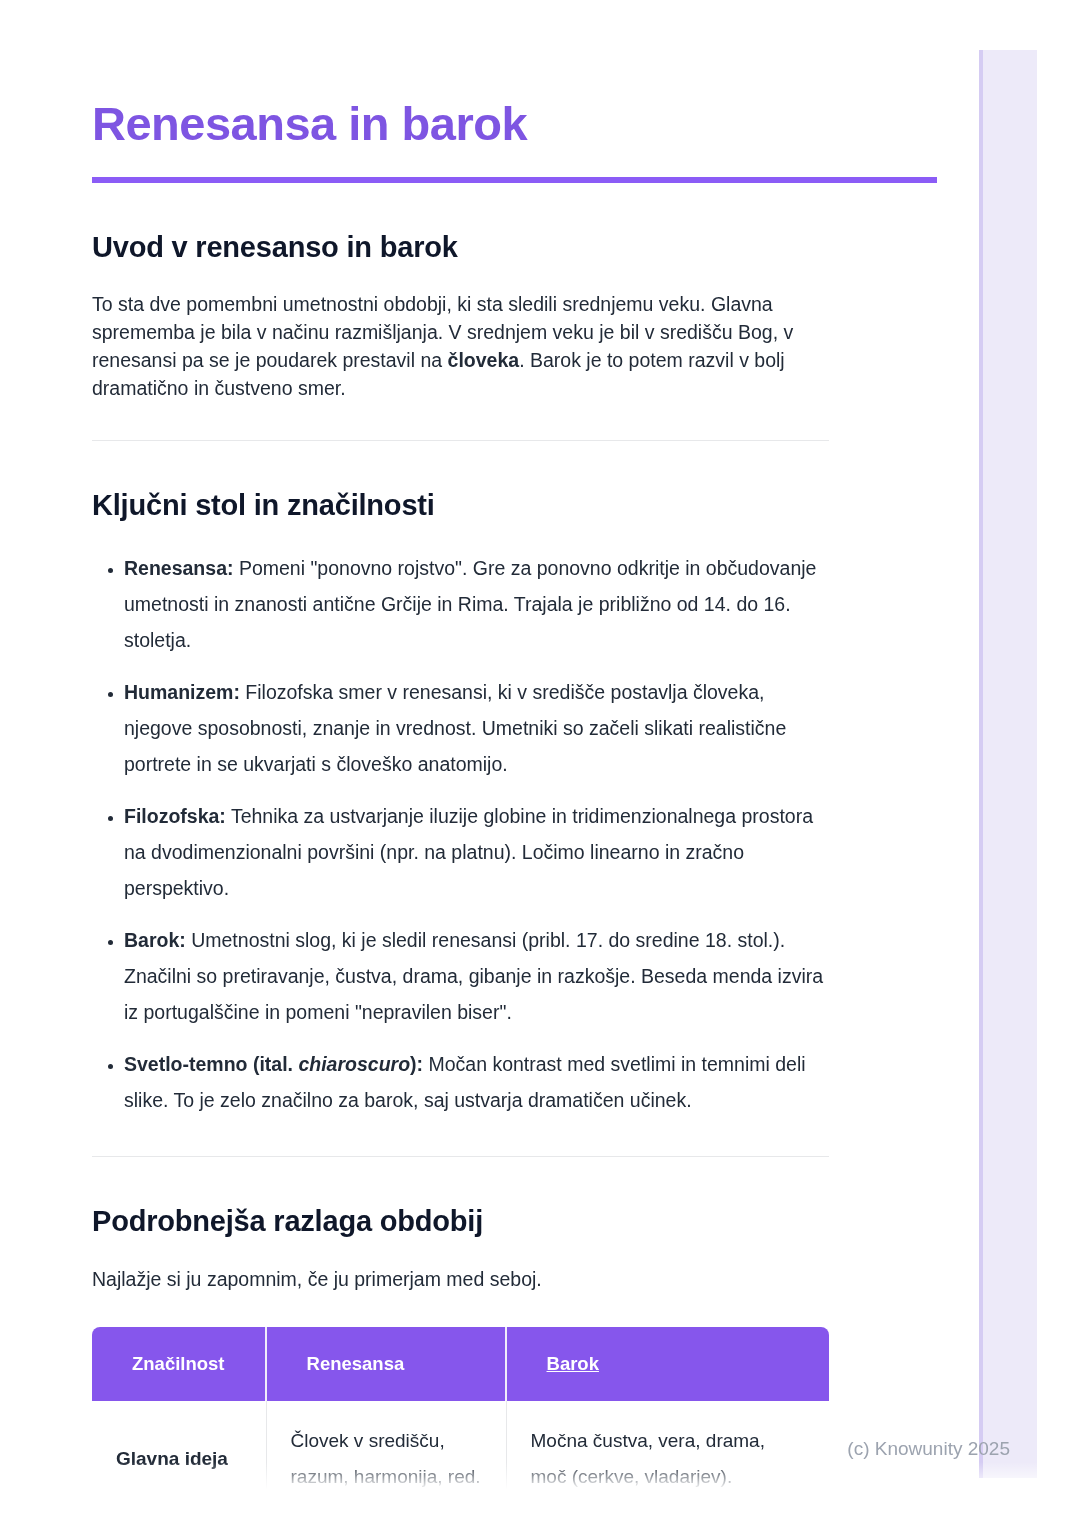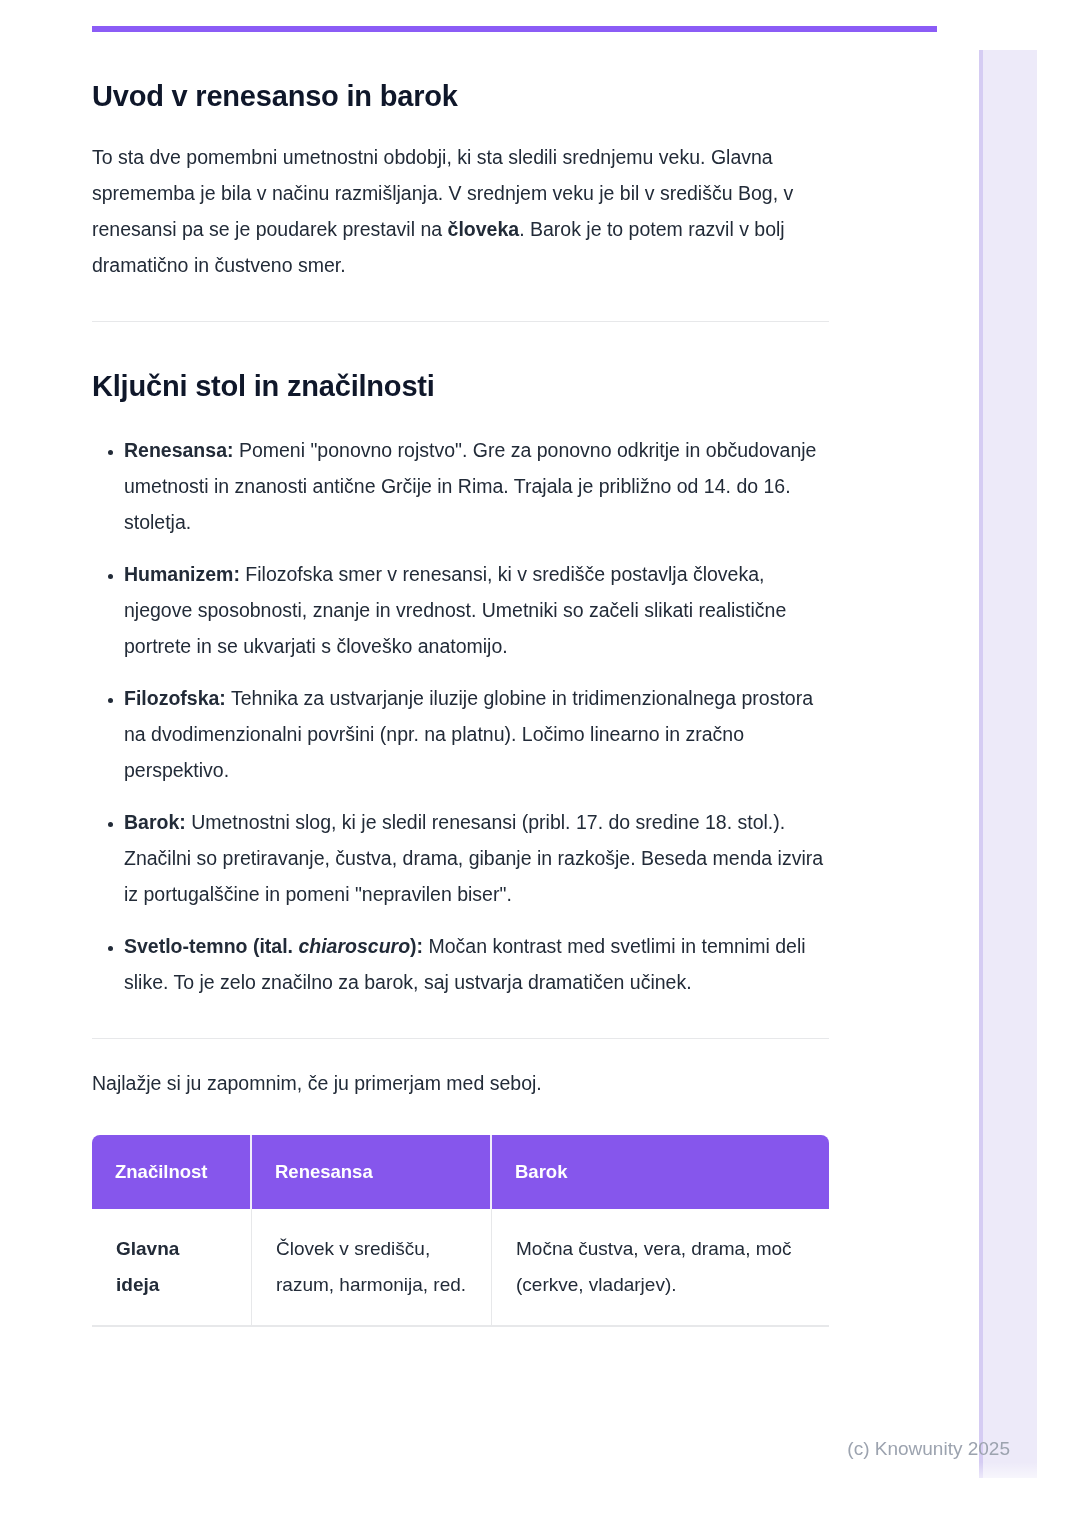--- a/index.html
+++ b/index.html
@@ -42,21 +42,21 @@
     margin:48px 0 0 0;
     font-size:29px;
     line-height:1.15;
     font-weight:700;
     letter-spacing:-0.2px;
     color:#0f172a;
   }
   .para{
     margin:26px 0 0 0;
     font-size:19.5px;
-    line-height:36px;
+    line-height:28px;
     color:#222B38;
   }
   .divider{
     border:none;
     height:1px;
     background:#E7E8EA;
     margin:38px 0 0 0;
     width:737px;
   }
   ul.keypoints{
@@ -80,24 +80,24 @@
     border-spacing:0;
     border-radius:8px 8px 0 0;
     overflow:hidden;
   }
   .cmp-table th{
     background:#8656EC;
     color:#ffffff;
     font-size:18.5px;
     font-weight:700;
     text-align:left;
-    padding:26px 23px;
+    padding:26px 40px;
     border-right:2px solid #F1EDFB;
   }
-  .cmp-table th:last-child{border-right:none;}
+  .cmp-table th:last-child{border-right:none;text-decoration:underline;}
   .cmp-table col.c1{width:160px;}
   .cmp-table col.c2{width:240px;}
   .cmp-table td{
     background:#ffffff;
     font-size:19px;
     line-height:36px;
     padding:22px 24px;
     vertical-align:middle;
     border-right:1px solid #E7E8EA;
     border-bottom:2px solid #E7E8EA;
@@ -122,38 +122,40 @@
 </style>
 </head>
 <body>
 
 <div class="page">
 
   <div class="side-strip"></div>
 
   <div class="content">
 
+    <h1 class="doc-title">Renesansa in barok</h1>
     <hr class="title-rule">
 
     <h2 class="section-title">Uvod v renesanso in barok</h2>
     <p class="para"><span>To sta dve pomembni umetnostni obdobji, ki sta sledili srednjemu veku. Glavna sprememba je bila v načinu razmišljanja. V srednjem veku je bil v središču Bog, v renesansi pa se je poudarek prestavil na </span><span class="b">človeka</span><span>. Barok je to potem razvil v bolj dramatično in čustveno smer.</span></p>
 
     <hr class="divider">
 
     <h2 class="section-title">Ključni stol in značilnosti</h2>
     <ul class="keypoints">
       <li><span class="b">Renesansa:</span><span> Pomeni "ponovno rojstvo". Gre za ponovno odkritje in občudovanje umetnosti in znanosti antične Grčije in Rima. Trajala je približno od 14. do 16. stoletja.</span></li>
       <li><span class="b">Humanizem:</span><span> Filozofska smer v renesansi, ki v središče postavlja človeka, njegove sposobnosti, znanje in vrednost. Umetniki so začeli slikati realistične portrete in se ukvarjati s človeško anatomijo.</span></li>
       <li><span class="b">Filozofska:</span><span> Tehnika za ustvarjanje iluzije globine in tridimenzionalnega prostora na dvodimenzionalni površini (npr. na platnu). Ločimo linearno in zračno perspektivo.</span></li>
       <li><span class="b">Barok:</span><span> Umetnostni slog, ki je sledil renesansi (pribl. 17. do sredine 18. stol.). Značilni so pretiravanje, čustva, drama, gibanje in razkošje. Beseda menda izvira iz portugalščine in pomeni "nepravilen biser".</span></li>
       <li><span class="b">Svetlo-temno (ital. </span><span class="bi">chiaroscuro</span><span class="b">):</span><span> Močan kontrast med svetlimi in temnimi deli slike. To je zelo značilno za barok, saj ustvarja dramatičen učinek.</span></li>
     </ul>
 
     <hr class="divider">
 
+    <h2 class="section-title">Podrobnejša razlaga obdobij</h2>
     <p class="para">Najlažje si ju zapomnim, če ju primerjam med seboj.</p>
 
     <table class="cmp-table">
       <colgroup>
           <col class="c1">
           <col class="c2">
           <col>
         </colgroup>
       <thead>
         <tr>

